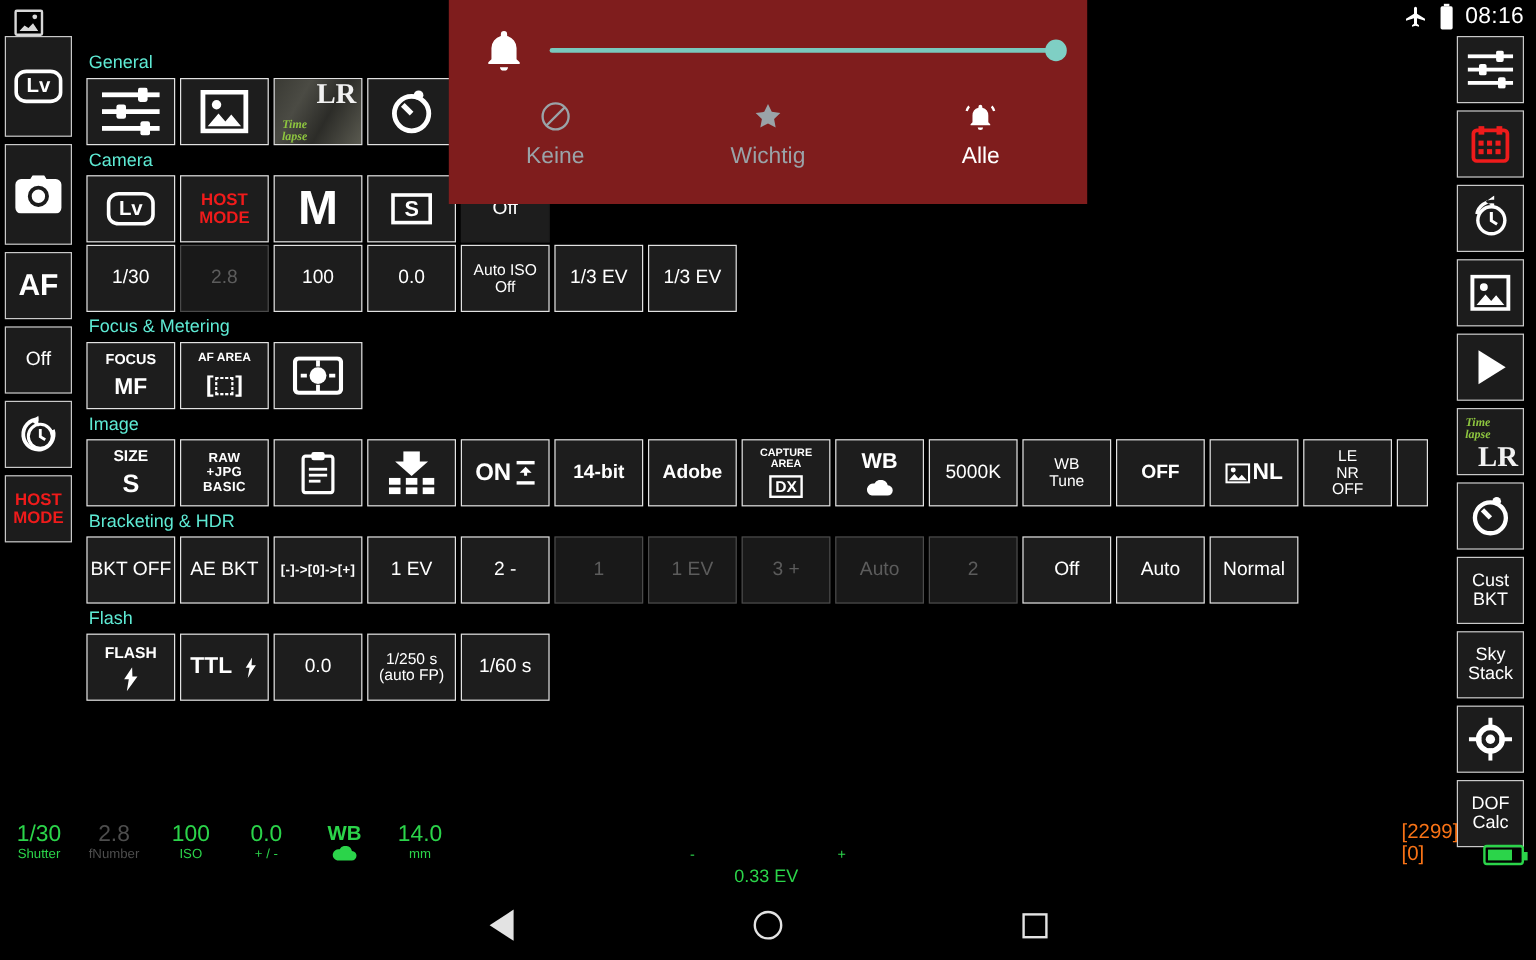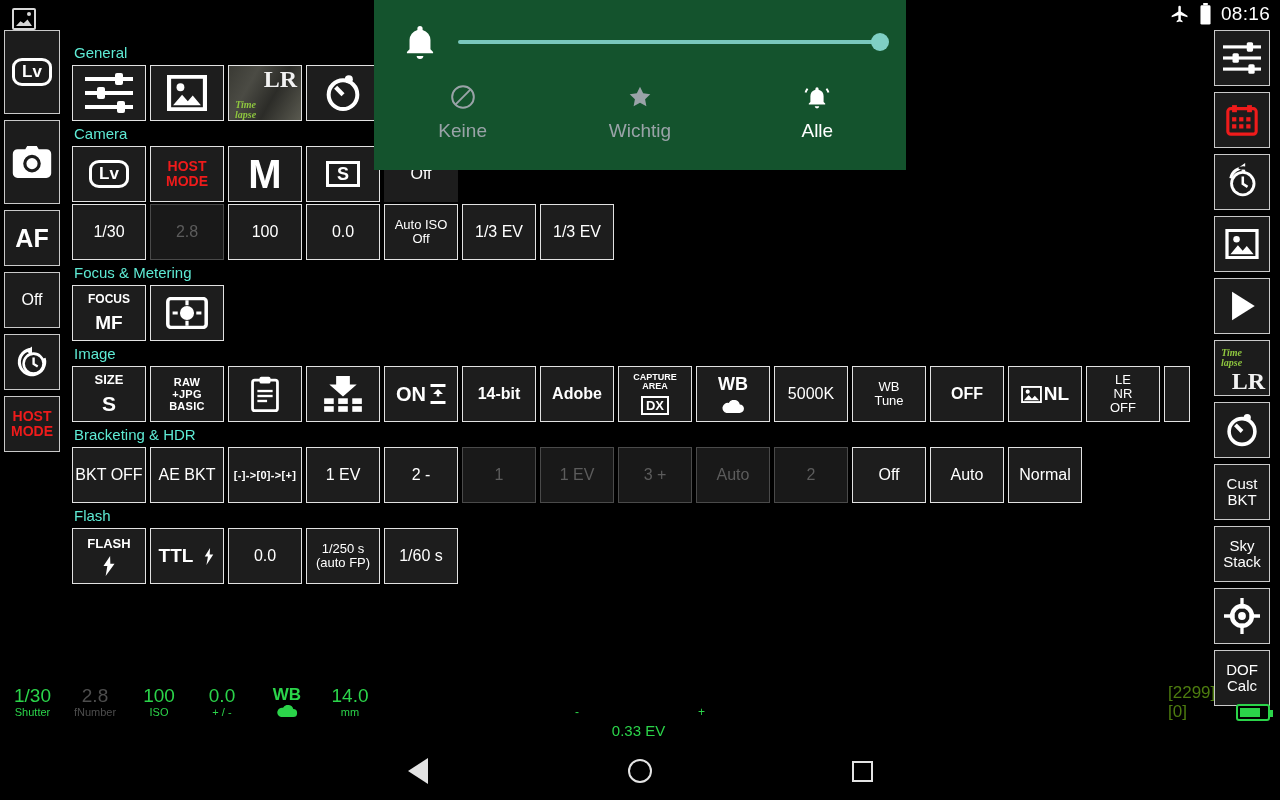--- a/index.html
+++ b/index.html
@@ -91,36 +91,36 @@
   
   .bottombar { position:absolute; left:0; bottom:58px; width:1280px; height:56px; z-index:3; }
   .bstat { position:absolute; text-align:center; color:#2bd44a; }
   .bstat .v { font-size:19px; line-height:1.05; }
   .bstat .k { font-size:11px; line-height:1.2; }
   .bstat.dimv .v, .bstat.dimv .k { color:#4d4d4d; }
   .evbox { position:absolute; left:575px; top:-2px; width:130px; text-align:center; color:#2bd44a; }
   .evbox .evrow { font-size:12px; display:flex; justify-content:space-between; align-items:center; }
   .evbox .evval { font-size:15px; font-weight:normal;margin-top:38px; }
   .evbox .evtick { width:6px;height:18px;background:#2bd44a;margin:4px auto 0; }
-  .counts { position:absolute; left:1168px; top:-2px; color:#4d7c0f; font-size:17px; line-height:1.1; }
+  .counts { position:absolute; left:1168px; top:-2px; color:#f97316; font-size:17px; line-height:1.1; }
   .batt { position:absolute; left:1236px; top:18px; width:34px;height:17px;border:2px solid #2bd44a;border-radius:3px;}
   .batt::after{content:"";position:absolute;right:-5px;top:4px;width:3px;height:7px;background:#2bd44a;}
   .batt .fill{position:absolute;left:2px;top:2px;bottom:2px;right:8px;background:#2bd44a;}
 
   
   .navbar { position:absolute; left:0; bottom:0; width:1280px; height:58px; background:#000;
             display:flex; align-items:center; justify-content:center; gap:200px; z-index:6; }
   .nav-back { width:0;height:0;border-top:13px solid transparent;border-bottom:13px solid transparent;border-right:20px solid #e3e3e3; }
   .nav-home { width:24px;height:24px;border:2.5px solid #e3e3e3;border-radius:50%; }
   .nav-recent { width:21px;height:21px;border:2.5px solid #e3e3e3; }
 
   
   .volpanel {
     position:absolute; left:374px; top:0; width:532px; height:170px;
-    background:#14532d; z-index:20;
+    background:#7f1d1d; z-index:20;
   }
   .vol-top { display:flex; align-items:center; height:84px; padding:0 26px 0 30px; gap:22px; }
   .slider-track { position:relative; flex:1; height:4px; background:#79c8bd; border-radius:2px; }
   .slider-thumb { position:absolute; right:-9px; top:-7px; width:18px;height:18px;border-radius:50%;background:#7fcfc4; }
   .vol-modes { display:flex; height:80px; }
   .vol-mode { flex:1; display:flex; flex-direction:column; align-items:center; justify-content:flex-start; gap:10px; color:#9aa3a8; }
   .vol-mode.active { color:#fff; }
   .vol-mode .vm-label { font-size:19px; }
 </style>
 </head>
@@ -341,20 +341,24 @@
       </div>
     </div>
 
     <div class="group">
       <div class="group-title">Focus &amp; Metering</div>
       <div class="row">
         <div class="tile" style="justify-content:space-evenly">
           <span style="font:bold 12px 'Liberation Sans',sans-serif">FOCUS</span>
           <span style="font:bold 19px 'Liberation Sans',sans-serif">MF</span>
         </div>
+        <div class="tile" style="justify-content:space-evenly">
+          <span style="font:bold 10px 'Liberation Sans',sans-serif">AF AREA</span>
+          <span style="font:bold 19px 'Liberation Sans',sans-serif">[⬚]</span>
+        </div>
         <div class="tile">
           <svg width="42" height="32" viewBox="0 0 26 20">
               <rect x="1" y="1" width="24" height="18" rx="2" fill="none" stroke="#fff" stroke-width="2.2"></rect>
               <circle cx="13" cy="10" r="4.4" fill="#fff"></circle>
               <path d="M13 2v3.2M13 14.8V18M4 10h3.2M18.8 10H22" stroke="#fff" stroke-width="2"></path>
             </svg>
         </div>
       </div>
     </div>
 

